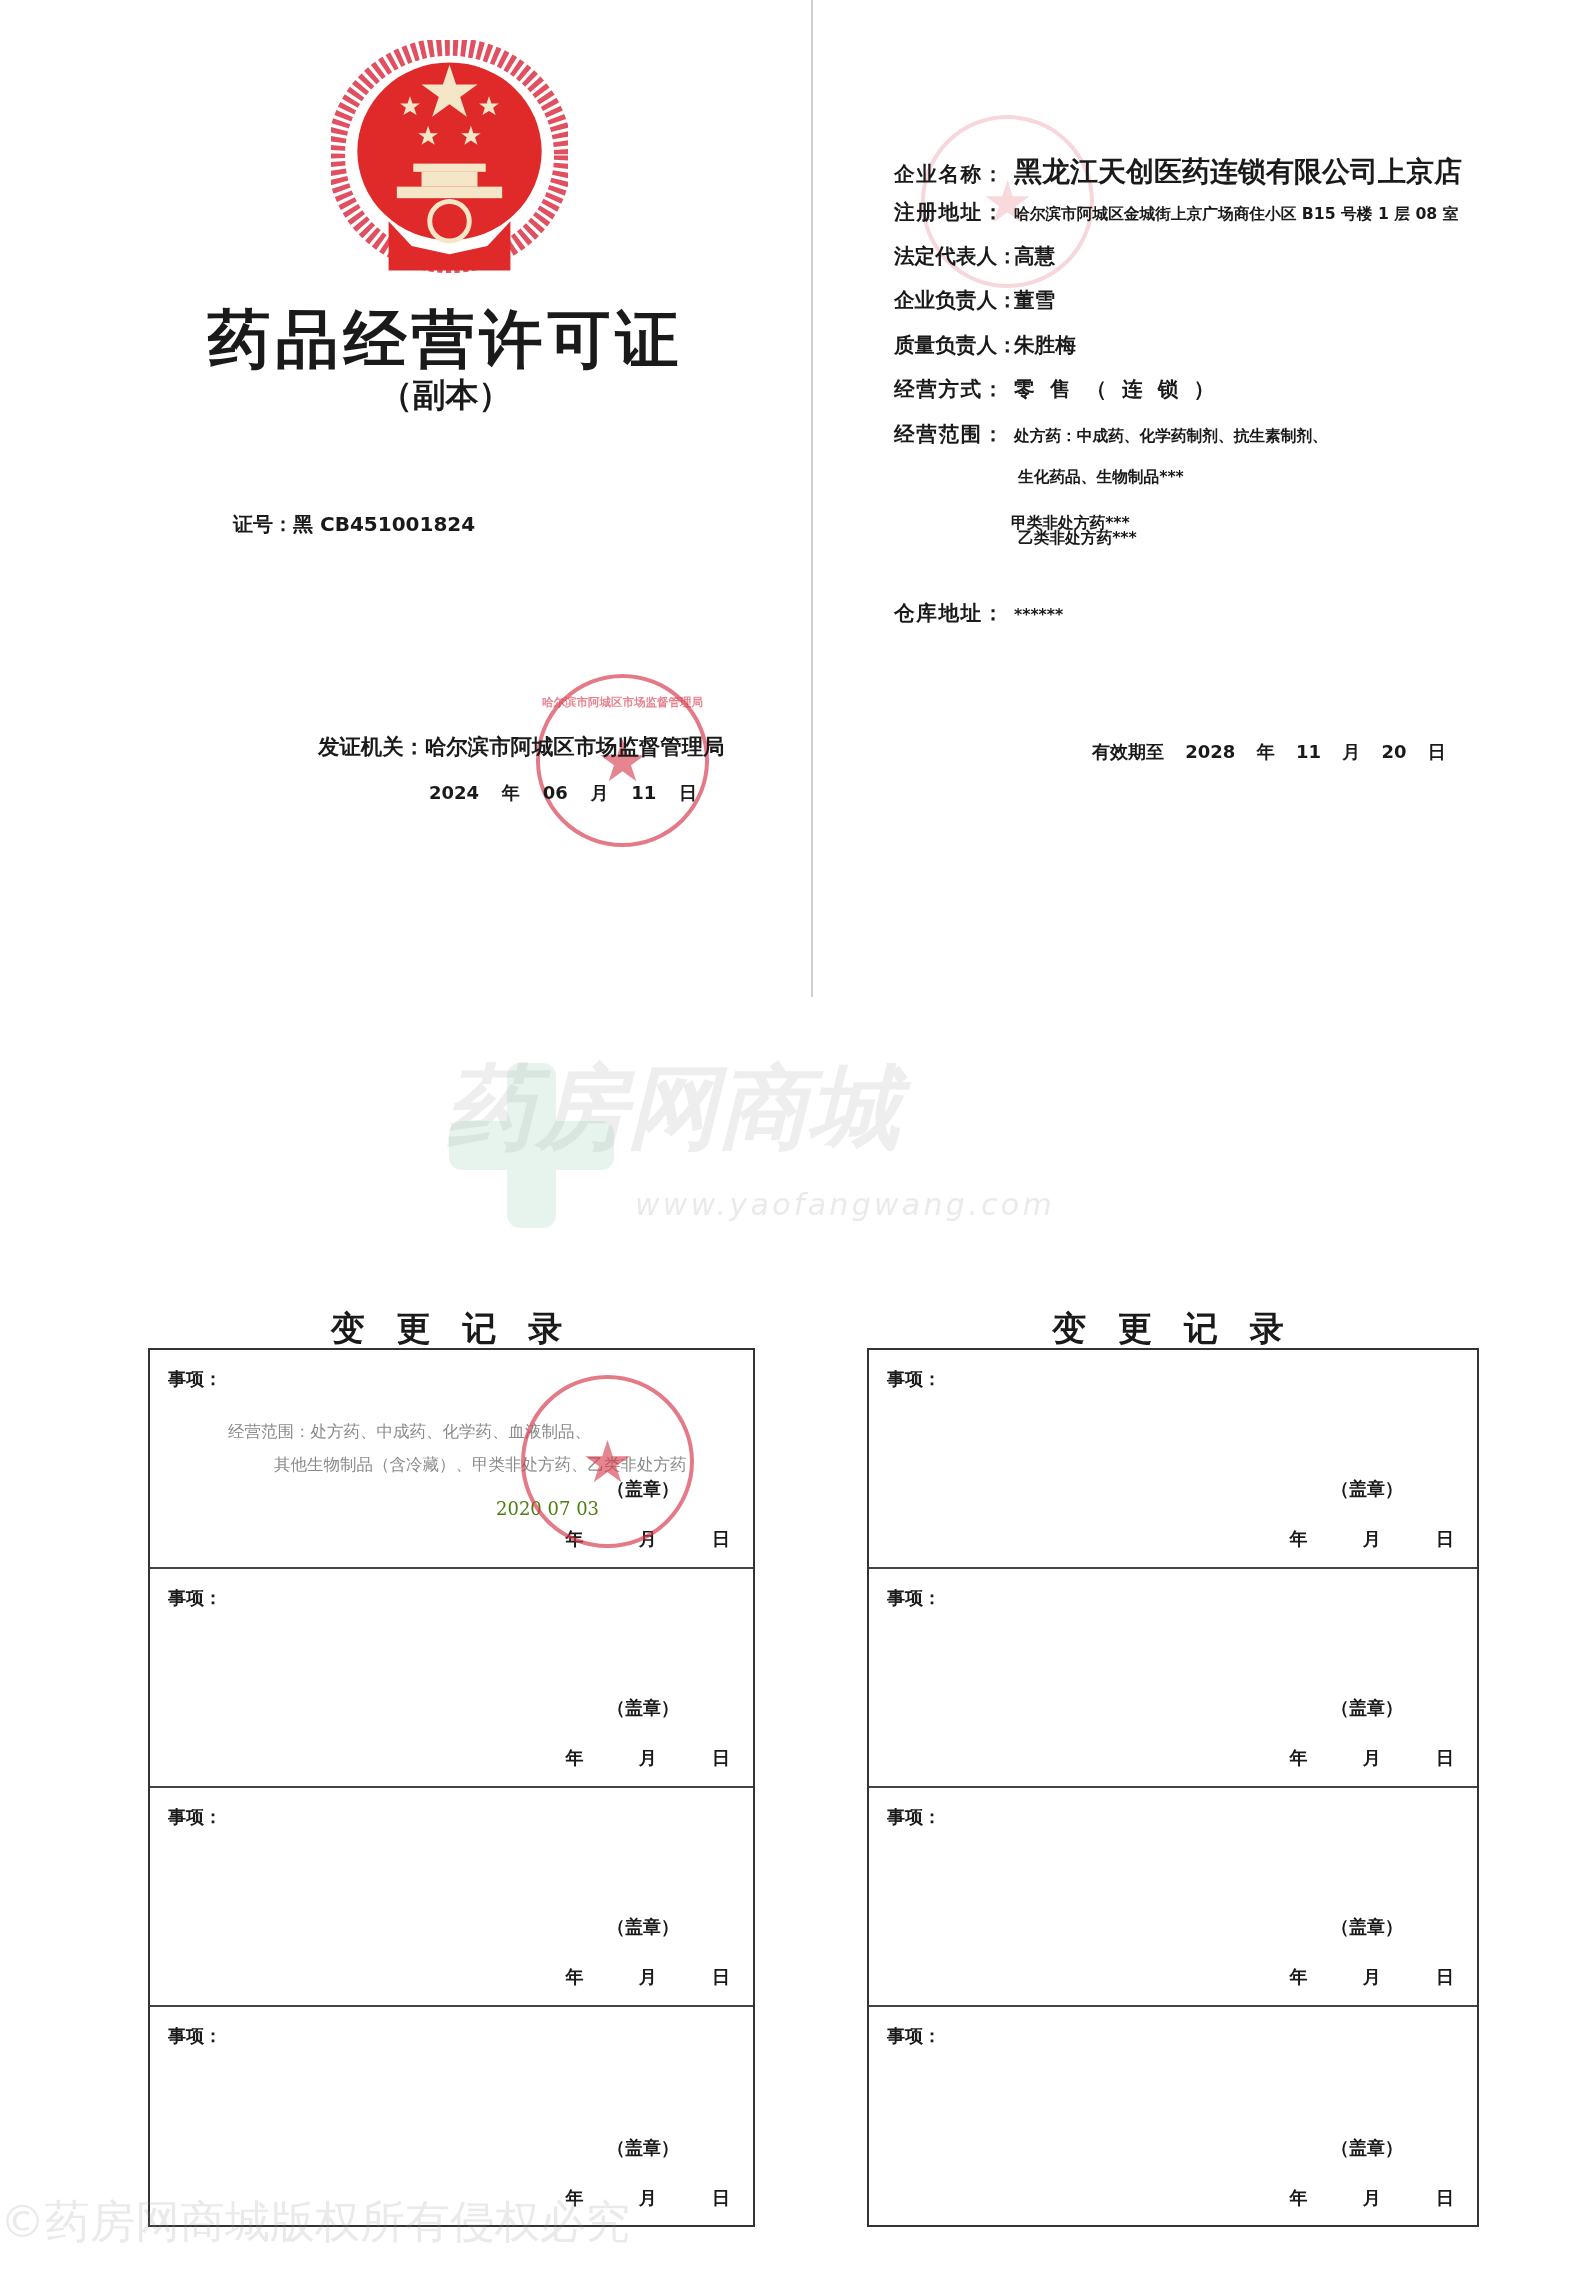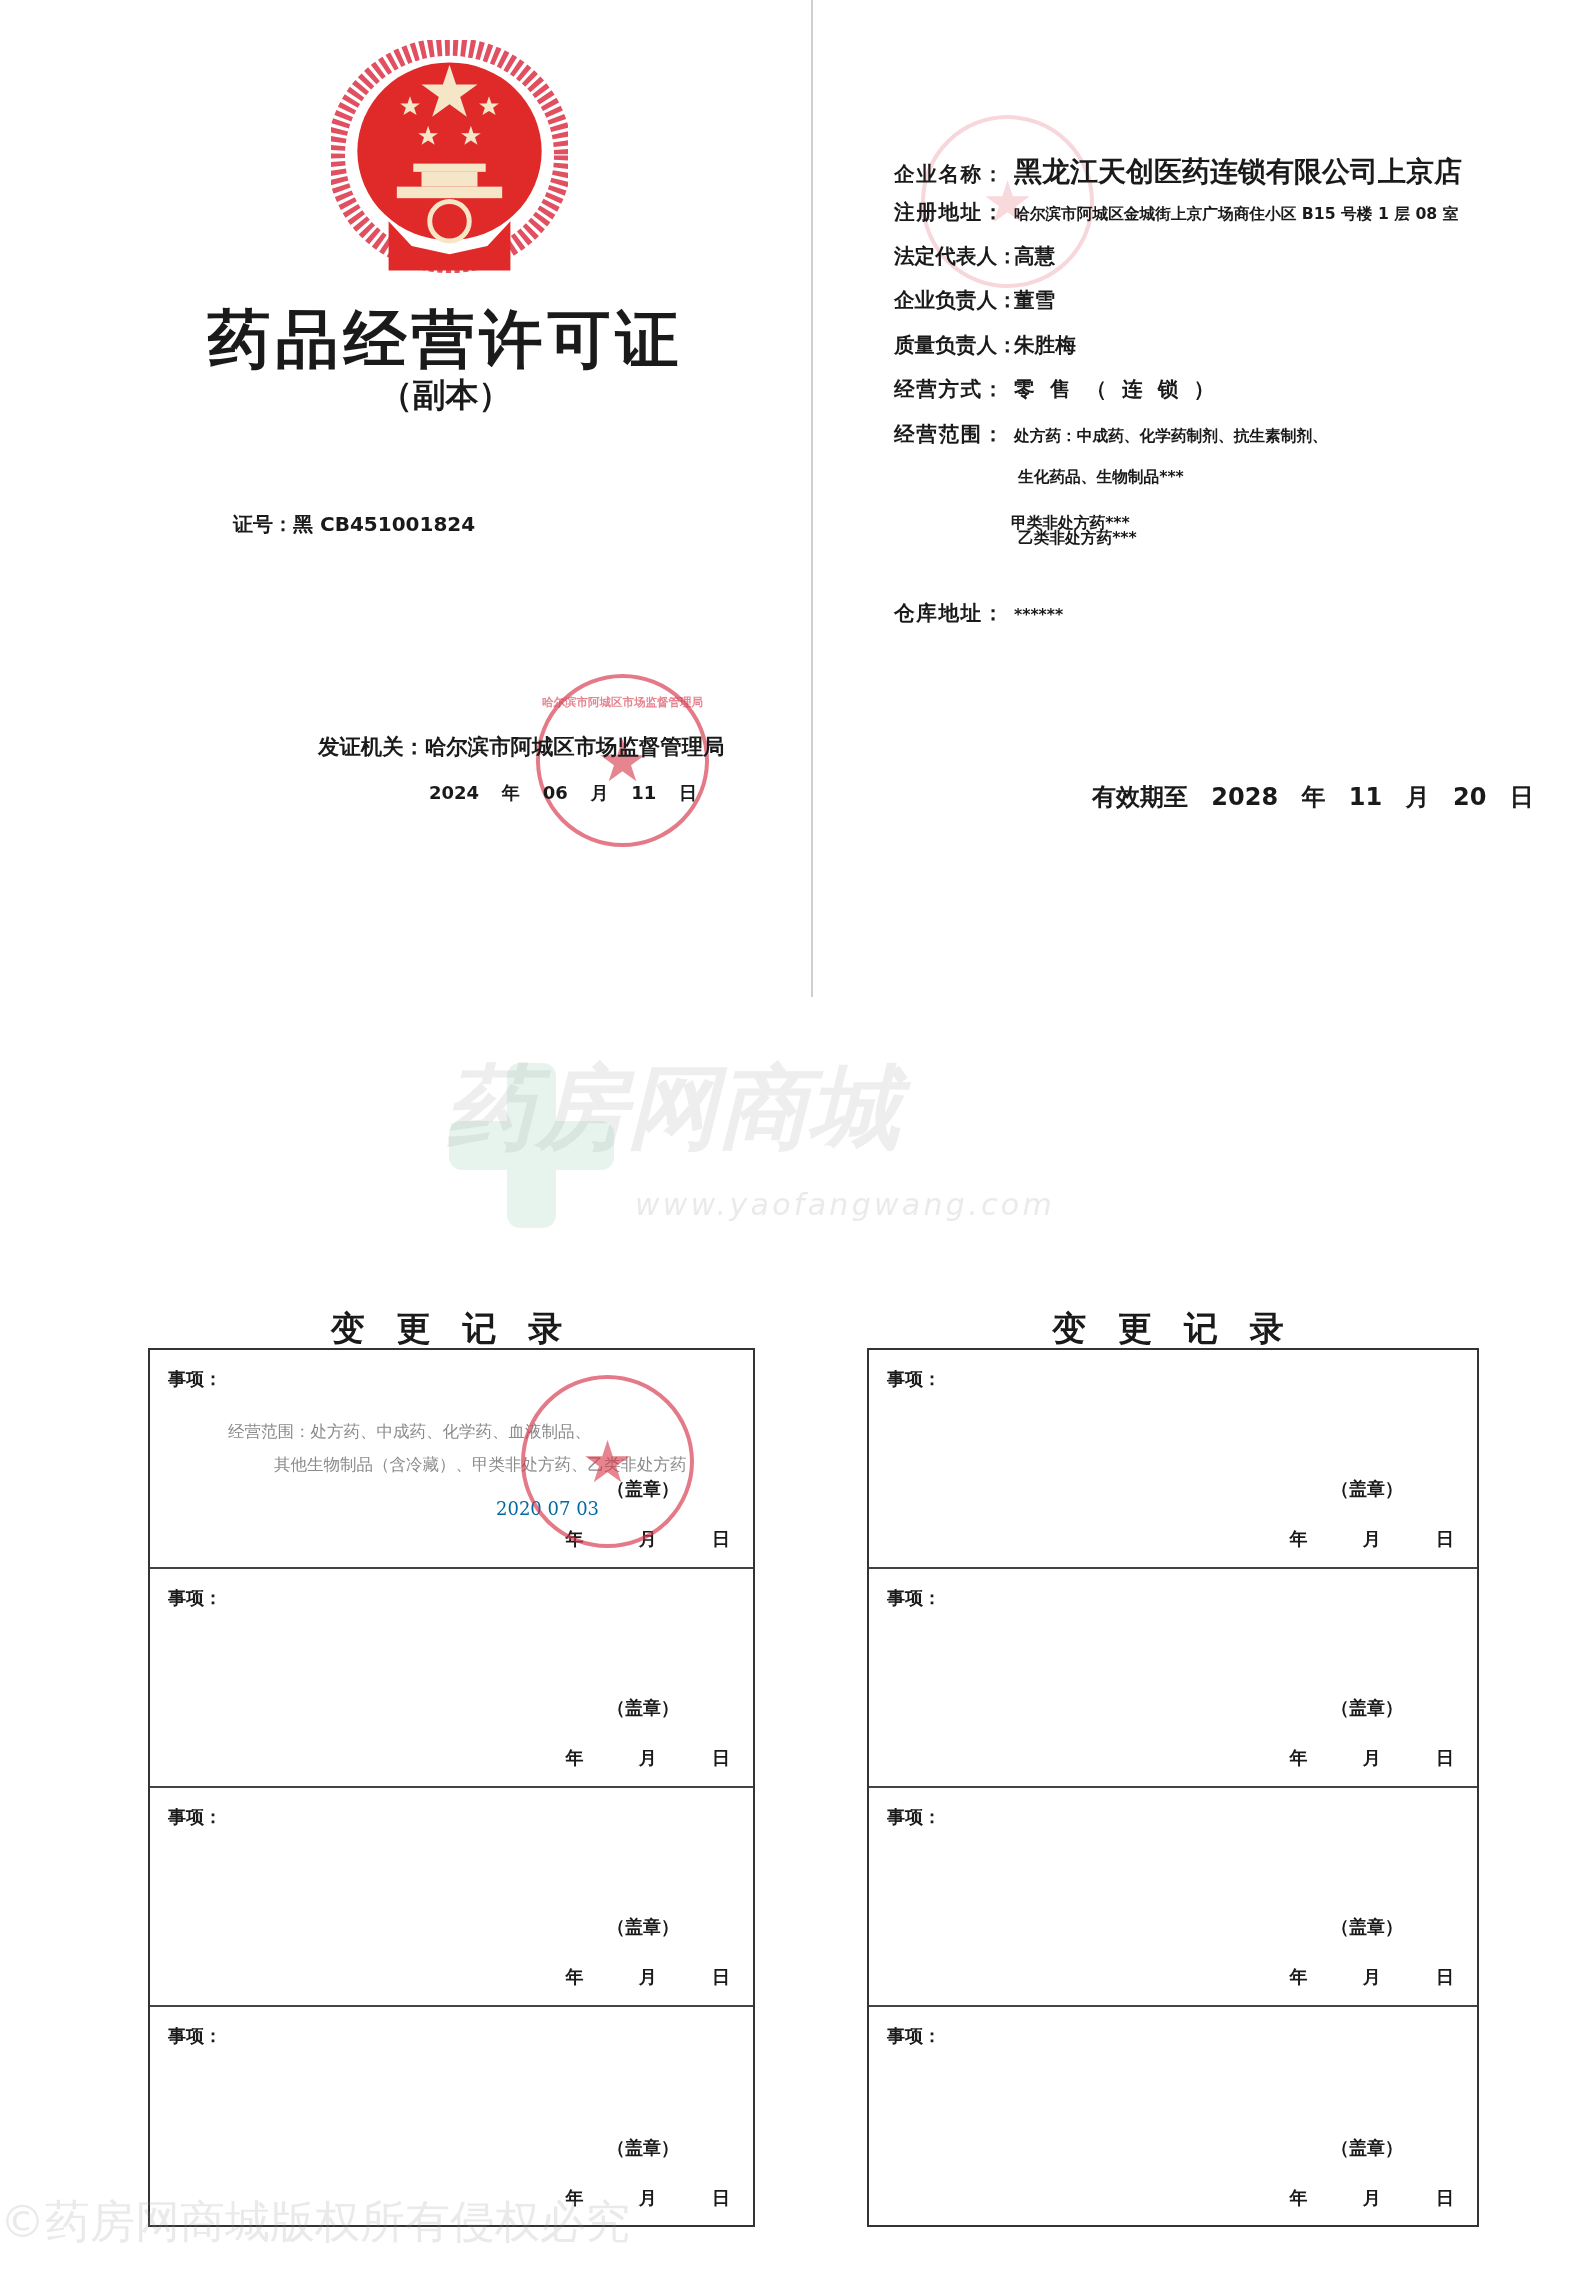--- a/index.html
+++ b/index.html
@@ -15,21 +15,21 @@
   .cert-no { left:233px; top:511px; font-size:20px; font-weight:bold; font-family:"DejaVu Sans",sans-serif; }
   .issuer { left:318px; top:732px; font-size:21.4px; font-weight:bold; font-family:"DejaVu Sans",sans-serif; }
   .issue-date { left:429px; top:781px; font-size:18px; font-weight:bold; font-family:"DejaVu Sans",sans-serif; word-spacing:16.5px; }
   .seal { border-radius:50%; border:4.1px solid rgba(214,50,70,0.65); color:rgba(214,50,70,0.6); }
   .seal .star { position:absolute; left:50%; top:50%; transform:translate(-50%,-50%); font-size:58px; color:rgba(214,50,70,0.6); }
   .seal .ring-text { position:absolute; left:0; top:8.2px; width:100%; text-align:center; font-size:21.4px; font-weight:bold; }
   .field { left:894px; font-size:20.6px; font-weight:bold; font-family:"DejaVu Sans",sans-serif; white-space:nowrap; }
   .field .label { display:inline-block; width:120px; letter-spacing:1.6px; }
   .field .value { font-size:18px; }
   .scope-line { font-size:15.7px; font-weight:bold; font-family:"DejaVu Sans",sans-serif; white-space:nowrap; }
-  .valid { left:1092px; top:781px; font-size:24px; font-weight:bold; font-family:"DejaVu Sans",sans-serif; word-spacing:15px; }
+  .valid { left:1092px; top:740px; font-size:18px; font-weight:bold; font-family:"DejaVu Sans",sans-serif; word-spacing:15px; }
   .watermark { left:445px; top:1047px; font-size:91px; font-weight:bold; font-style:italic; color:rgba(160,160,160,0.18); font-family:"DejaVu Sans",sans-serif; }
   .watermark-url { left:635px; top:1187px; font-size:30px; font-style:italic; color:rgba(160,160,160,0.22); letter-spacing:3.3px; font-family:"DejaVu Sans",sans-serif; }
   .wm-cross { left:449px; top:1063px; width:165px; height:165px; opacity:0.15; }
   .wm-cross:before { content:""; position:absolute; left:58px; top:0; width:49px; height:165px; background:#5cb88a; border-radius:13px; }
   .wm-cross:after { content:""; position:absolute; left:0; top:58px; width:165px; height:49px; background:#5cb88a; border-radius:13px; }
   .copyright { left:0; top:2192px; font-size:45px; color:rgba(150,150,150,0.2); font-family:"DejaVu Sans",sans-serif; }
   .panel-title { font-size:34px; font-weight:bold; letter-spacing:10px; text-align:center; font-family:"DejaVu Sans",sans-serif; }
   .change-table { border:2.5px solid #333; box-sizing:border-box; }
   .change-row { position:relative; border-bottom:2.5px solid #444; box-sizing:border-box; height:219px; }
   .change-row:last-child { border-bottom:none; }
@@ -106,21 +106,21 @@
 <div class="abs wm-cross"></div>
 <div class="abs watermark">药房网商城</div>
 <div class="abs watermark-url">www.yaofangwang.com</div>
 
 <div class="abs panel-title" style="left:148px;top:1306px;width:607px;">变 更 记 录</div>
 <div class="abs change-table" style="left:148px;top:1348px;width:607px;height:879px;">
   <div class="change-row">
     <span class="row-label">事项：</span>
     <span class="blur-text" style="left:78px;top:71px;">经营范围：处方药、中成药、化学药、血液制品、</span>
     <span class="blur-text" style="left:124px;top:104px;">其他生物制品（含冷藏）、甲类非处方药、乙类非处方药</span>
-    <span class="blur-text" style="left:346px;top:148px;color:#0369a1;font-size:18px;">2020   07   03</span>
+    <span class="blur-text" style="left:346px;top:148px;color:#4d7c0f;font-size:18px;">2020   07   03</span>
     <span class="seal-label">（盖章）</span>
     <span class="date-line">年 月 日</span>
     <div class="abs seal" style="left:371px;top:25px;width:165px;height:165px;">
       <span class="star">★</span>
     </div>
   </div>
   <div class="change-row">
     <span class="row-label">事项：</span>
     <span class="seal-label">（盖章）</span>
     <span class="date-line">年 月 日</span>

